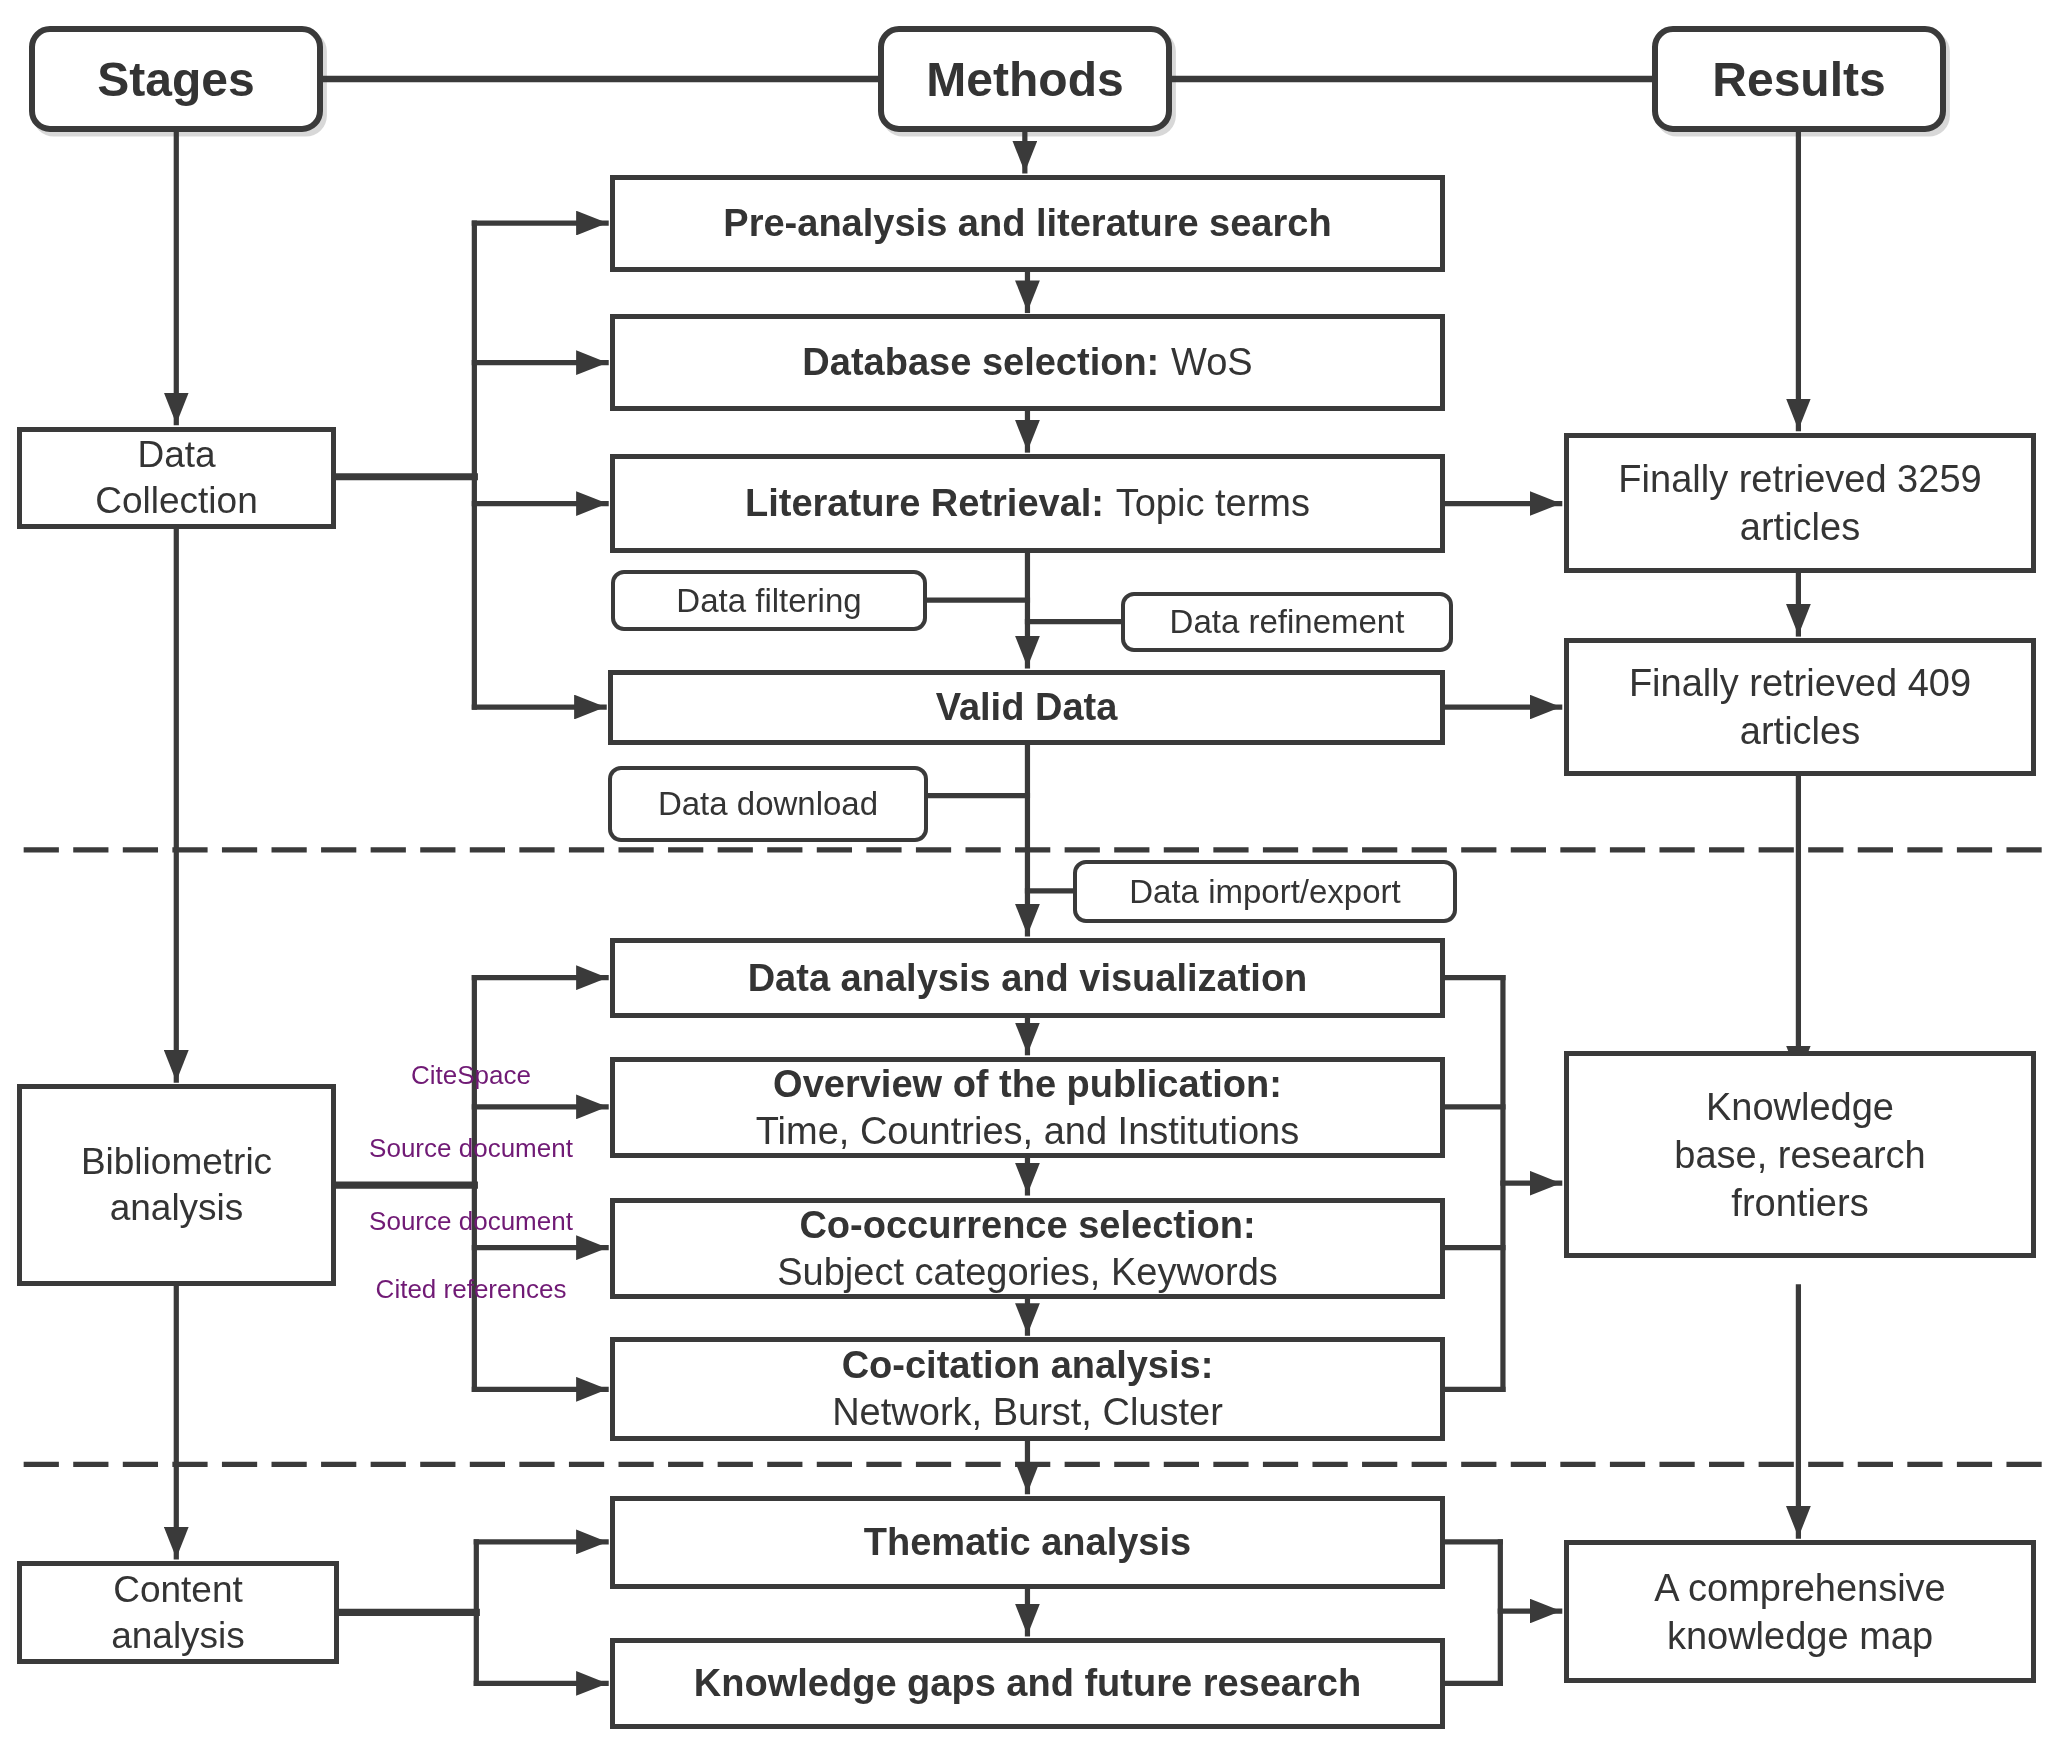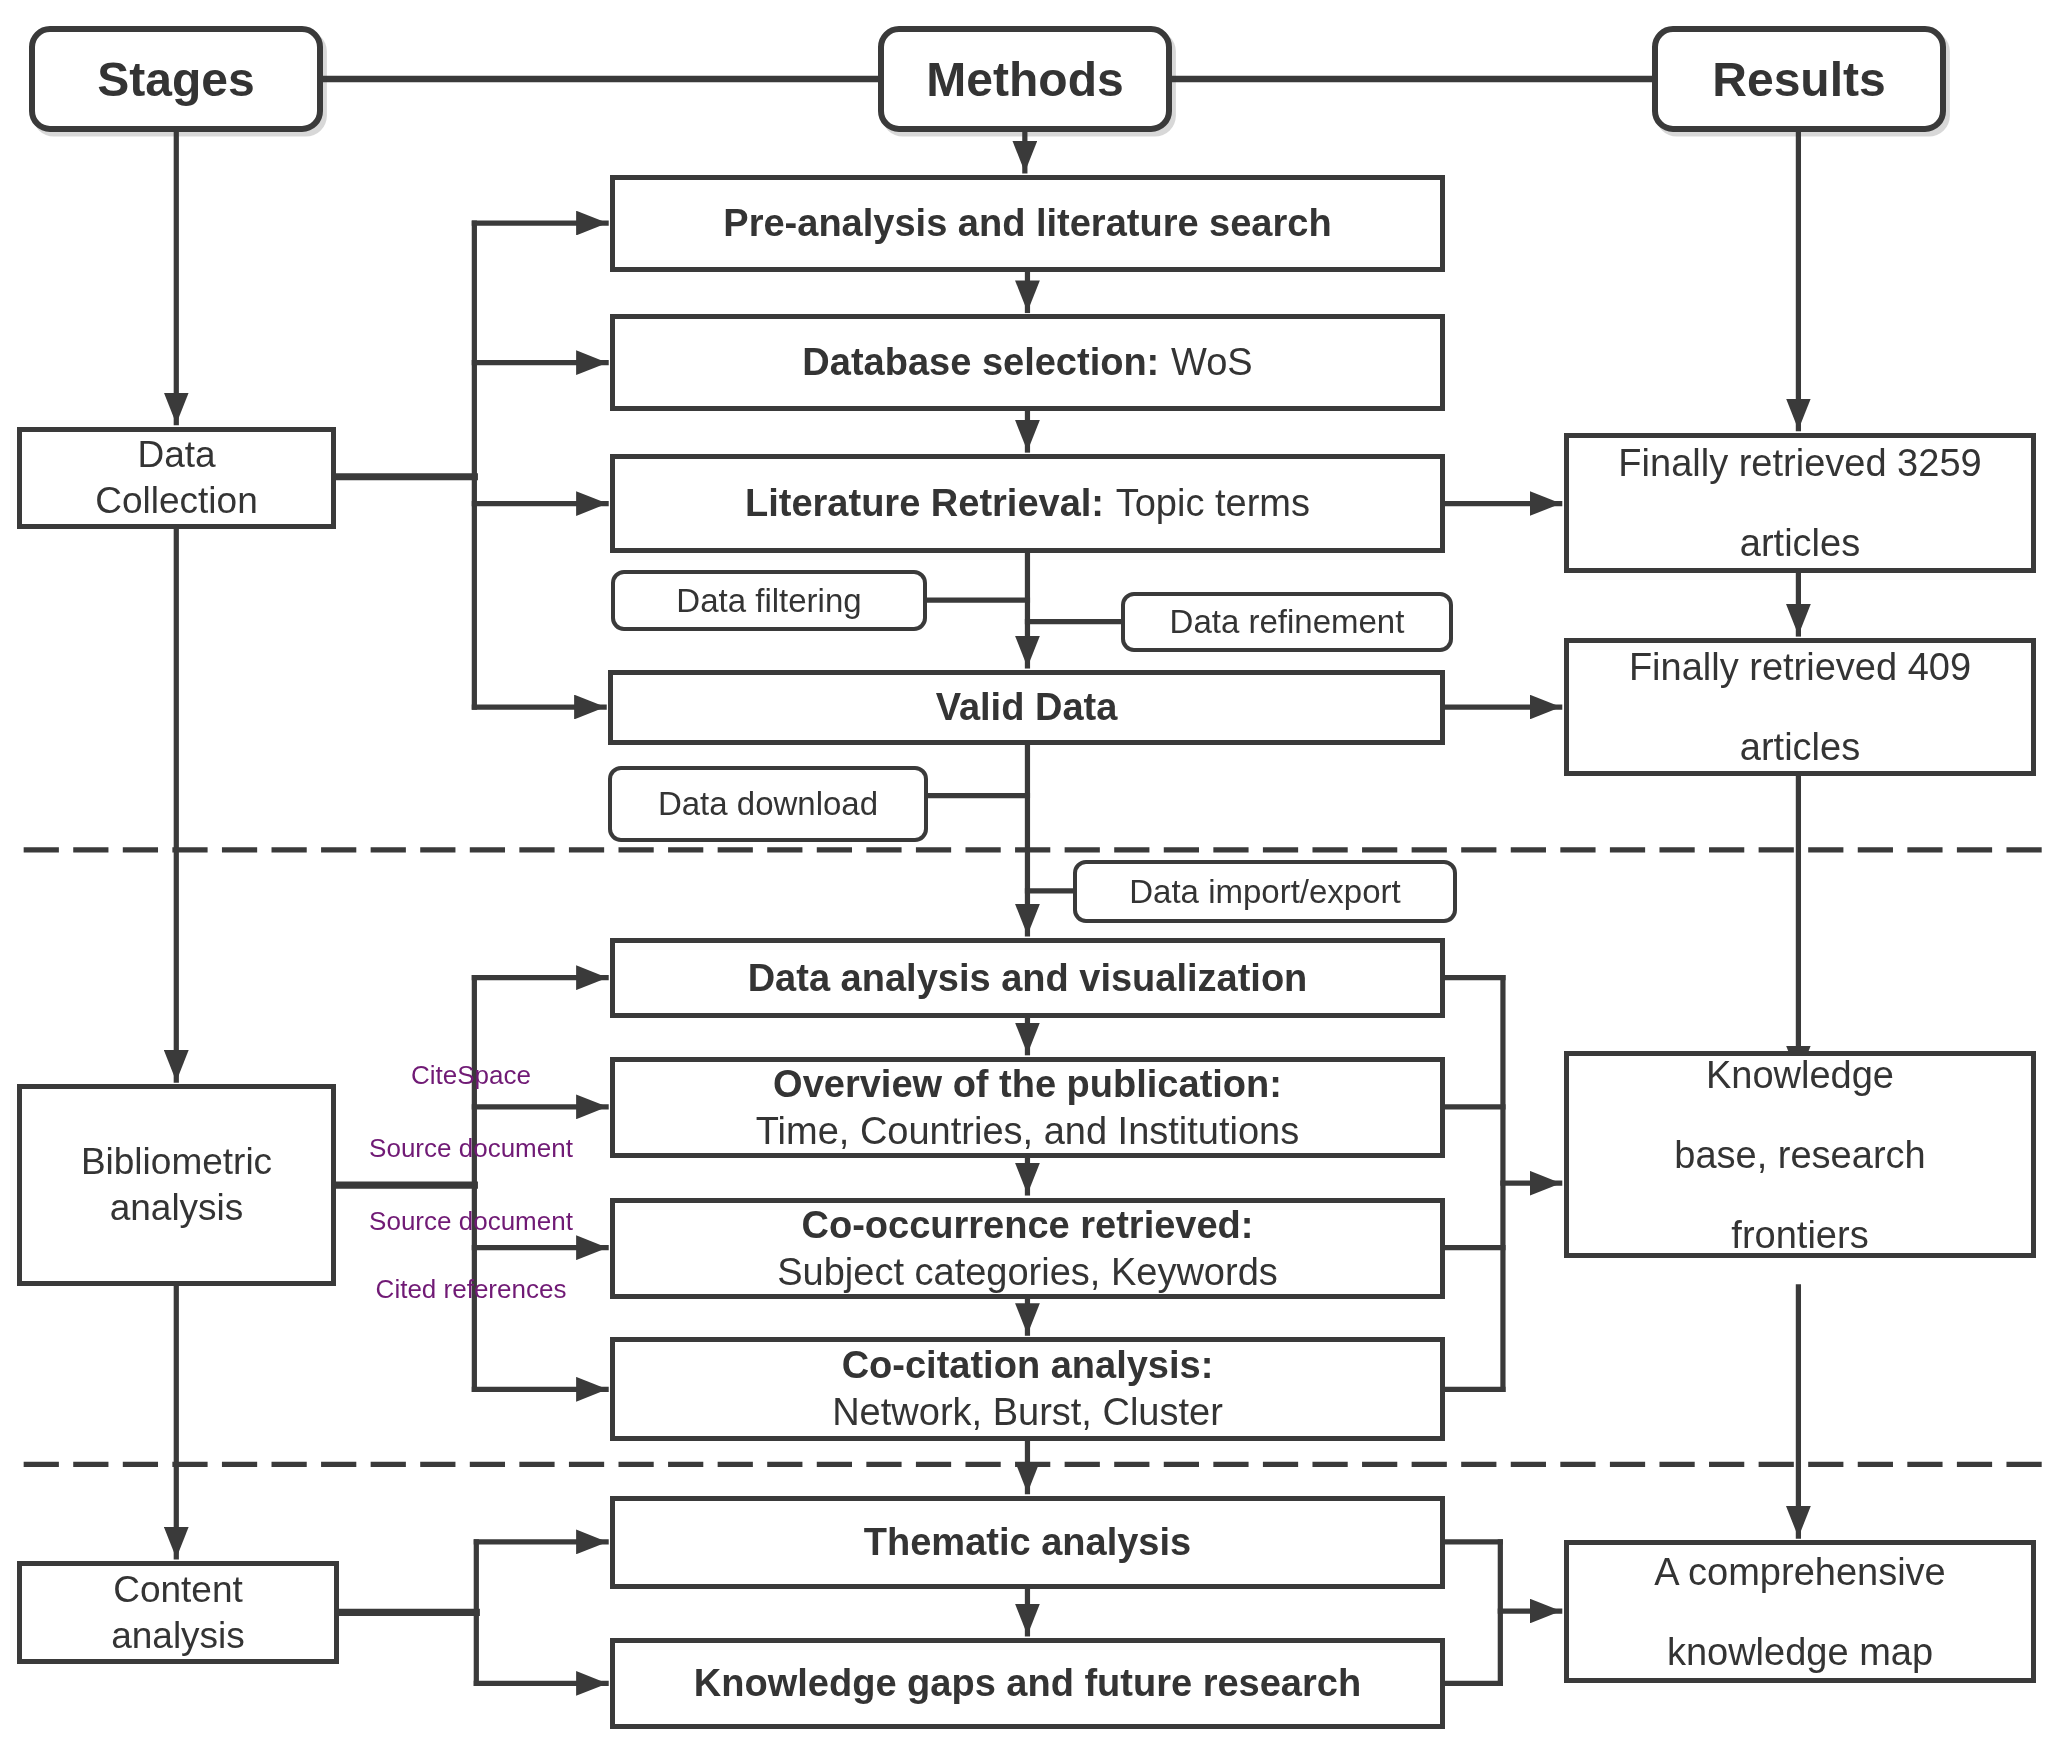--- a/index.html
+++ b/index.html
@@ -9,21 +9,21 @@
   .box{position:absolute;box-sizing:border-box;background:#ffffff;border:5.2px solid #3a3a3a;
        display:flex;flex-direction:column;align-items:center;justify-content:center;
        text-align:center;white-space:nowrap;}
   .hdr{border-radius:21px;border-width:6.5px;font-weight:bold;font-size:48px;
        box-shadow:3.9px 4.6px 0 rgba(58,58,58,0.20);}
   .mid{font-size:38px;line-height:47px;}
   .b{font-weight:bold;}
   .r{font-weight:normal;}
   .row{display:flex;flex-direction:row;gap:11.7px;justify-content:center;}
   .side{font-size:37px;line-height:46px;}
-  .res{font-size:38px;line-height:48px;gap:32px;}
+  .res{font-size:38px;line-height:48px;}
   .tag{border-radius:13px;border-width:4.6px;font-size:33px;}
   .lbl{position:absolute;transform:translate(-50%,-50%);font-size:26px;white-space:nowrap;color:#701a75;}
 </style>
 </head>
 <body>
 
 <div id="canvas">
 
   <svg id="wires" width="2066" height="1763" viewBox="0 0 3167 2703">
     <defs>
@@ -150,21 +150,21 @@
     <span>Data import/export</span>
   </div>
   <div class="box mid" style="left:610px;top:938px;width:835px;height:80px">
     <div class="b">Data analysis and visualization</div>
   </div>
   <div class="box mid" style="left:610px;top:1057px;width:835px;height:101px">
     <div class="b">Overview of the publication:</div>
     <div class="r">Time, Countries, and Institutions</div>
   </div>
   <div class="box mid" style="left:610px;top:1198px;width:835px;height:101px">
-    <div class="b">Co-occurrence retrieved:</div>
+    <div class="b">Co-occurrence selection:</div>
     <div class="r">Subject categories, Keywords</div>
   </div>
   <div class="box mid" style="left:610px;top:1337px;width:835px;height:104px">
     <div class="b">Co-citation analysis:</div>
     <div class="r">Network, Burst, Cluster</div>
   </div>
   <div class="box mid" style="left:610px;top:1496px;width:835px;height:93px">
     <div class="b">Thematic analysis</div>
   </div>
   <div class="box mid" style="left:610px;top:1638px;width:835px;height:91px">

